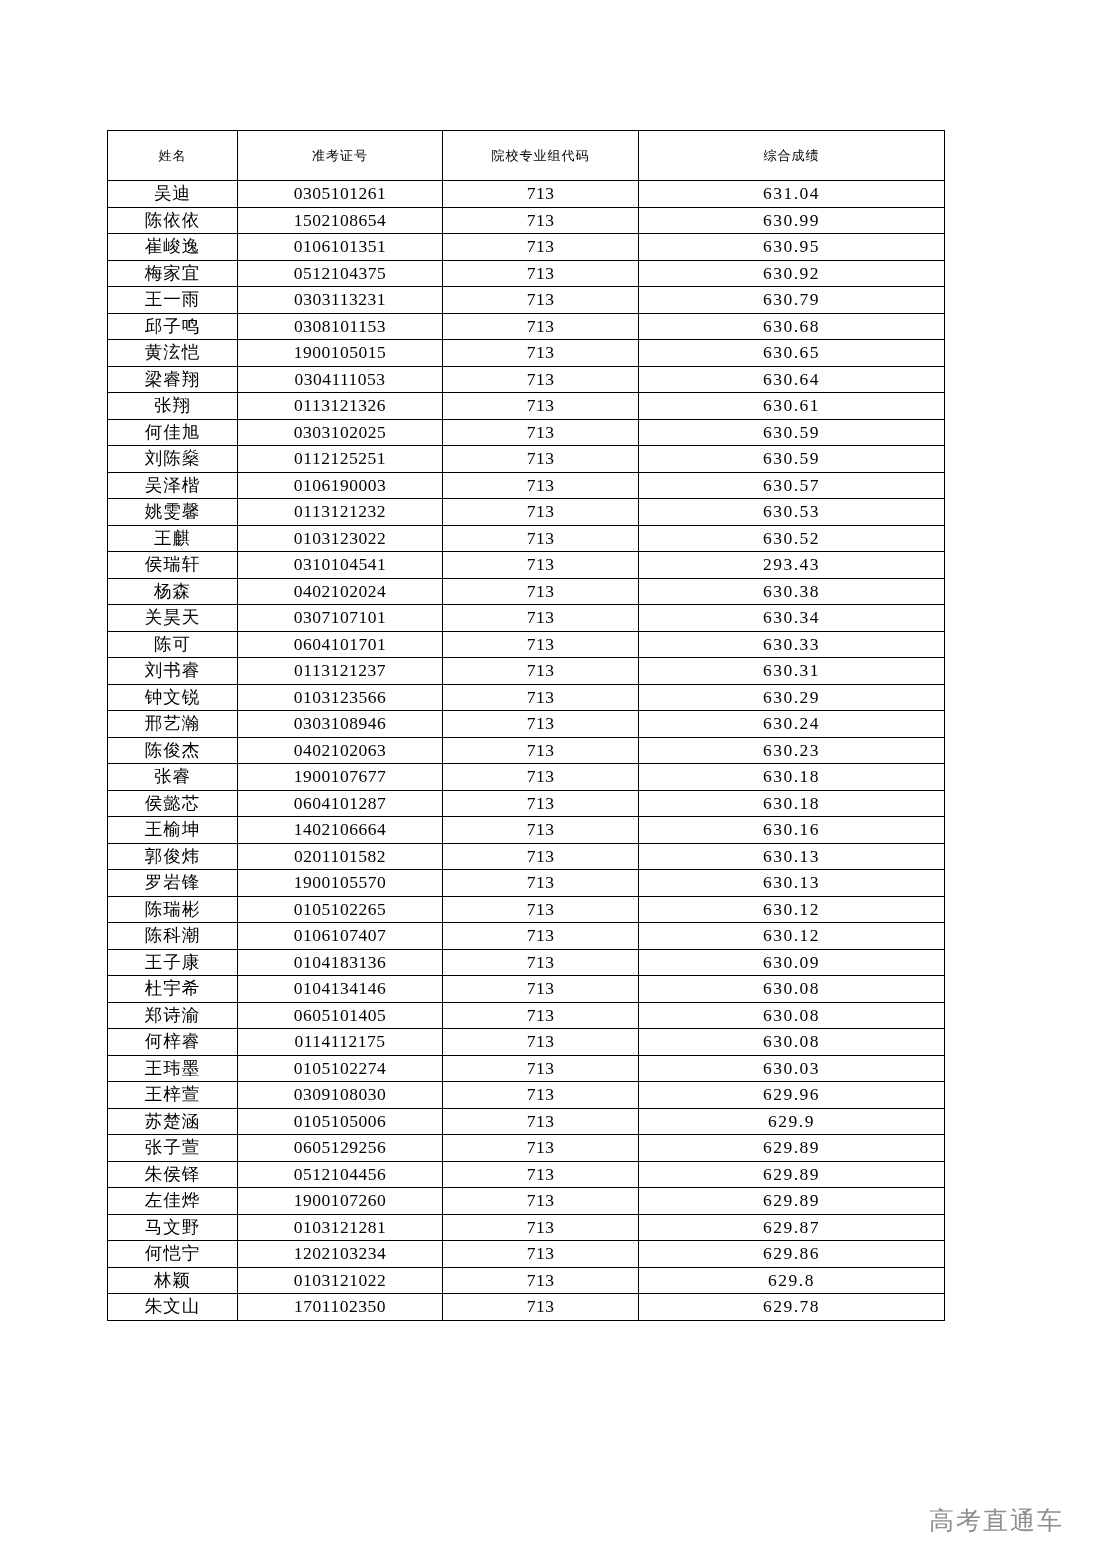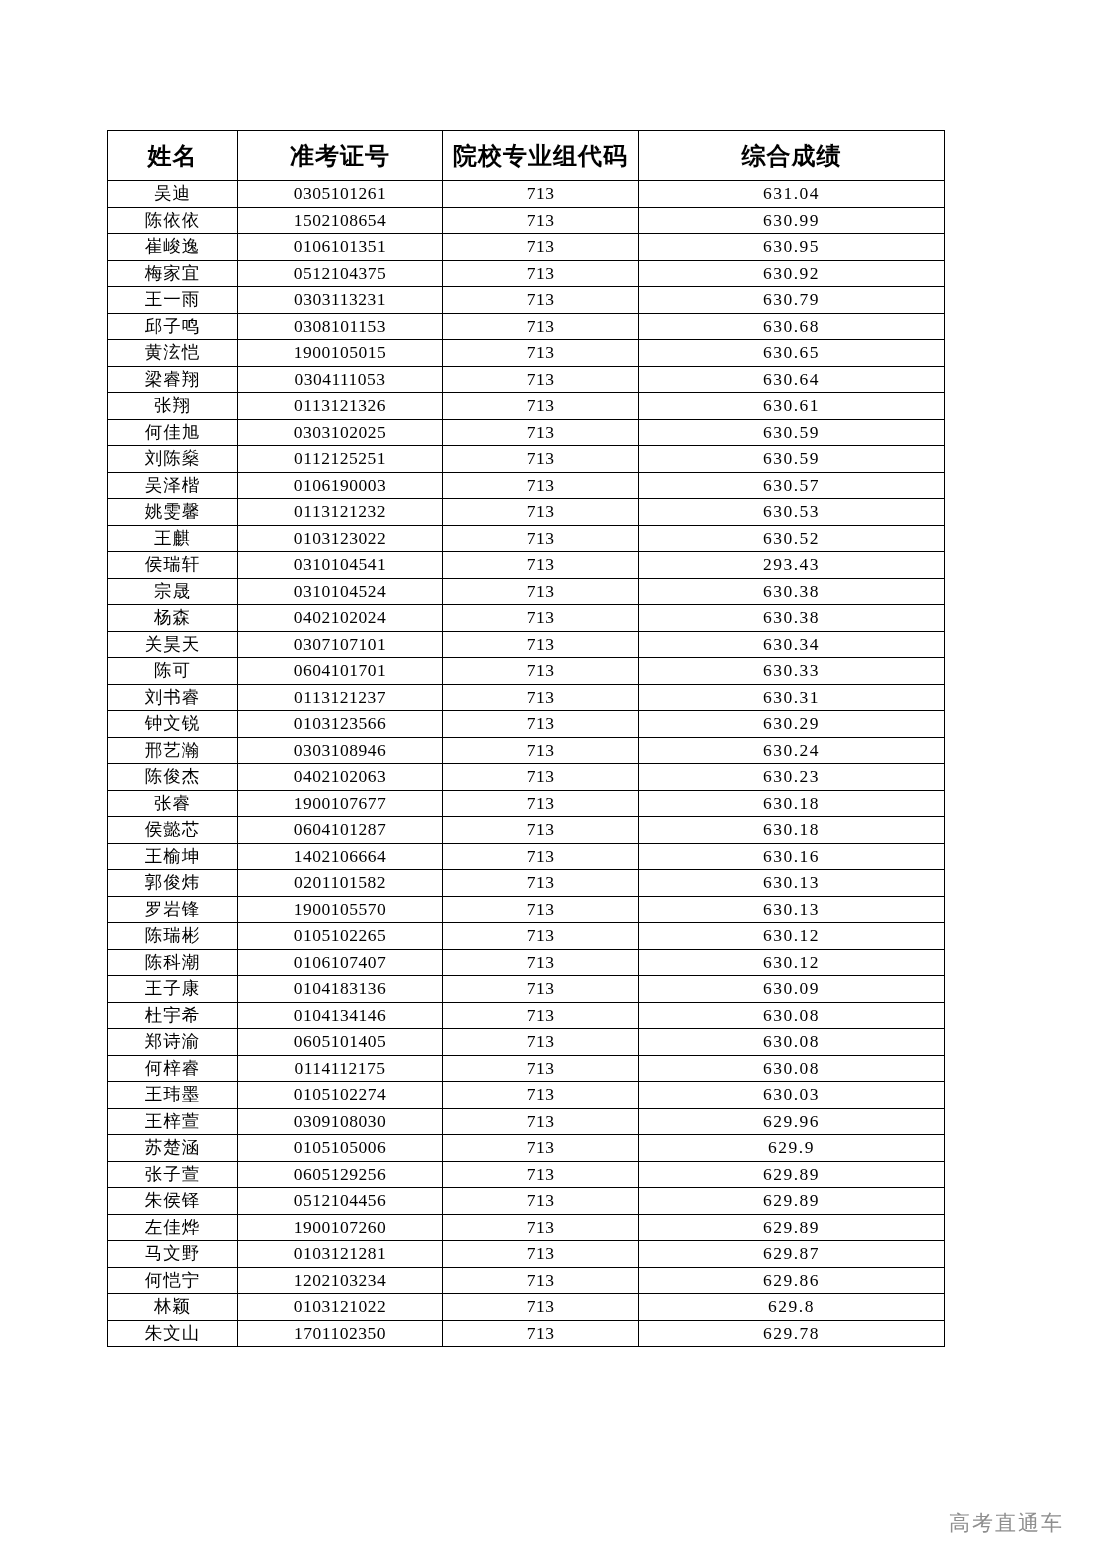--- a/index.html
+++ b/index.html
@@ -42,24 +42,23 @@
   table.score-table td {
     border: 1.6px solid #000000;
     text-align: center;
     vertical-align: middle;
     padding: 0;
     font-weight: normal;
     background: #ffffff;
   }
   table.score-table thead th {
     height: 50px;
-    font-size: 24px;
+    font-size: 13px;
     letter-spacing: 1px;
     font-family: "Liberation Serif", "DejaVu Serif", serif;
-    font-weight: bold;
   }
   table.score-table tbody td {
     height: 25.5px;
     line-height: 25.5px;
     font-size: 17.5px;
   }
   td.cell-name {
     letter-spacing: 1px;
   }
   td.cell-exam,
@@ -68,21 +67,21 @@
     font-family: "Liberation Serif", "DejaVu Serif", serif;
     letter-spacing: 0.5px;
   }
   td.cell-score {
     letter-spacing: 1.5px;
   }
   .watermark {
     position: absolute;
     right: 38px;
     bottom: 22px;
-    font-size: 21px;
+    font-size: 25px;
     color: #8e8e8e;
     letter-spacing: 2px;
     font-family: "Liberation Serif", "DejaVu Serif", serif;
     white-space: nowrap;
   }
 </style>
 </head>
 <body>
 
 <div class="page">
@@ -188,26 +187,20 @@
             <td class="cell-code">713</td>
             <td class="cell-score">630.52</td>
           </tr>
           <tr>
             <td class="cell-name">侯瑞轩</td>
             <td class="cell-exam">0310104541</td>
             <td class="cell-code">713</td>
             <td class="cell-score">293.43</td>
           </tr>
           <tr>
-            <td class="cell-name">宗晟</td>
-            <td class="cell-exam">0310104524</td>
-            <td class="cell-code">713</td>
-            <td class="cell-score">630.38</td>
-          </tr>
-          <tr>
             <td class="cell-name">杨森</td>
             <td class="cell-exam">0402102024</td>
             <td class="cell-code">713</td>
             <td class="cell-score">630.38</td>
           </tr>
           <tr>
             <td class="cell-name">关昊天</td>
             <td class="cell-exam">0307107101</td>
             <td class="cell-code">713</td>
             <td class="cell-score">630.34</td>

